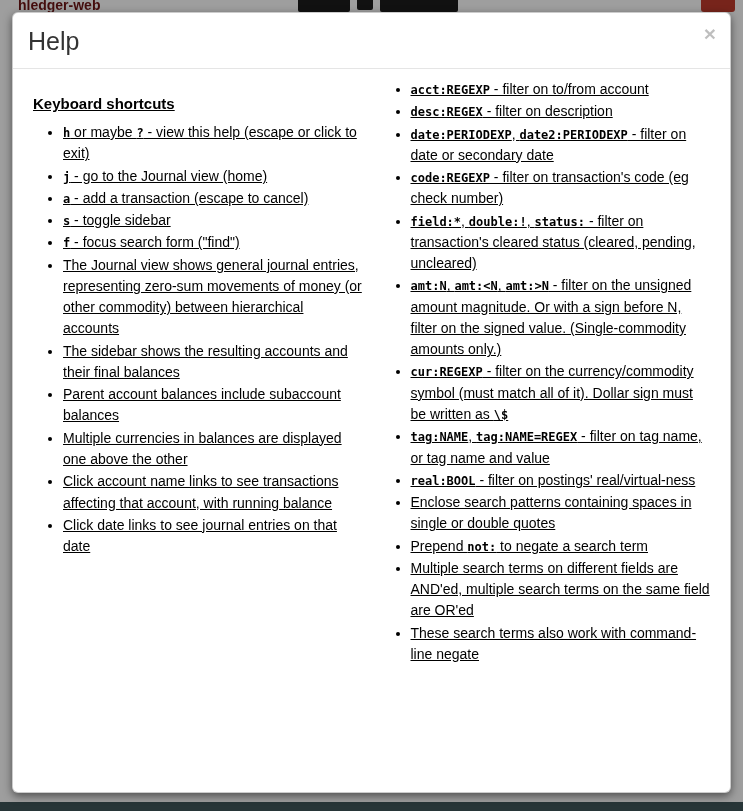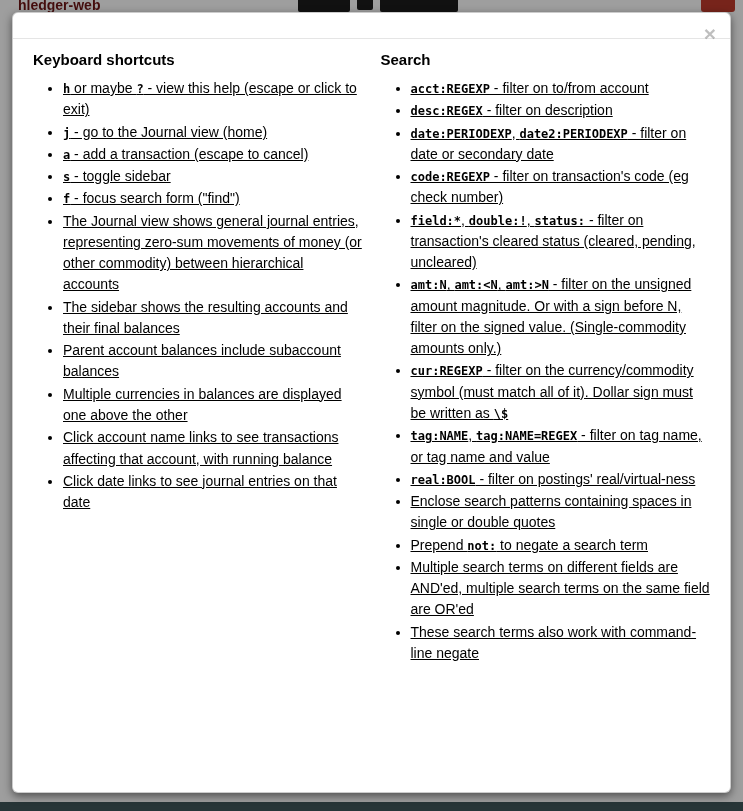--- a/index.html
+++ b/index.html
@@ -65,21 +65,21 @@
   }
   .modal-body {
     display: flex; gap: 18px;
     padding: 10px 20px 20px;
   }
   .col { flex: 1; min-width: 0; }
   .col h3 {
     font-size: 15px; font-weight: bold; color: #000;
     margin: 20px 0 10px;
   }
-  .col h3.first { margin-top: 2px; }
+  .col h3.first { margin-top: 16px; text-decoration: underline; }
   .col ul {
     margin: 0; padding: 0 0 0 30px;
     font-size: 14px; line-height: 1.52; color: #000; text-decoration: underline;
   }
   .col li { margin: 0 0 1px; }
   code {
     font-family: "DejaVu Sans Mono", monospace;
     font-weight: bold; font-size: 12px; color: #000;
     white-space: nowrap;
   }
@@ -95,20 +95,21 @@
     <span></span>
   </div>
   <div class="clipped-red"></div>
   <div class="footer-bar"></div>
 </div>
 
 <div class="backdrop"></div>
 
 <div class="modal">
   <div class="modal-header">
+    <h2 class="modal-title">Help</h2>
     <button class="close">×</button>
   </div>
   <div class="modal-body">
     <div class="col">
       <h3 class="first">Keyboard shortcuts</h3>
       <ul>
           <li><code>h</code> or maybe <code>?</code> - view this help (escape or click to exit)</li>
           <li><code>j</code> - go to the Journal view (home)</li>
           <li><code>a</code> - add a transaction (escape to cancel)</li>
           <li><code>s</code> - toggle sidebar</li>
@@ -117,21 +118,20 @@
       <ul>
           <li>The Journal view shows general journal entries, representing zero-sum movements of money (or other commodity) between hierarchical accounts</li>
           <li>The sidebar shows the resulting accounts and their final balances</li>
           <li>Parent account balances include subaccount balances</li>
           <li>Multiple currencies in balances are displayed one above the other</li>
           <li>Click account name links to see transactions affecting that account, with running balance</li>
           <li>Click date links to see journal entries on that date</li>
         </ul>
     </div>
     <div class="col">
-      <h3 class="first">Search</h3>
       <ul>
           <li><code>acct:REGEXP</code> - filter on to/from account</li>
           <li><code>desc:REGEX</code> - filter on description</li>
           <li><code>date:PERIODEXP</code>, <code>date2:PERIODEXP</code> - filter on date or secondary date</li>
           <li><code>code:REGEXP</code> - filter on transaction's code (eg check number)</li>
           <li><code>field:*</code>, <code>double:!</code>, <code>status:</code> - filter on transaction's cleared status (cleared, pending, uncleared)</li>
           <li><code>amt:N</code>, <code>amt:&lt;N</code>, <code>amt:&gt;N</code> - filter on the unsigned amount magnitude. Or with a sign before N, filter on the signed value. (Single-commodity amounts only.)</li>
           <li><code>cur:REGEXP</code> - filter on the currency/commodity symbol (must match all of it). Dollar sign must be written as <code>\$</code></li>
           <li><code>tag:NAME</code>, <code>tag:NAME=REGEX</code> - filter on tag name, or tag name and value</li>
           <li><code>real:BOOL</code> - filter on postings' real/virtual-ness</li>

